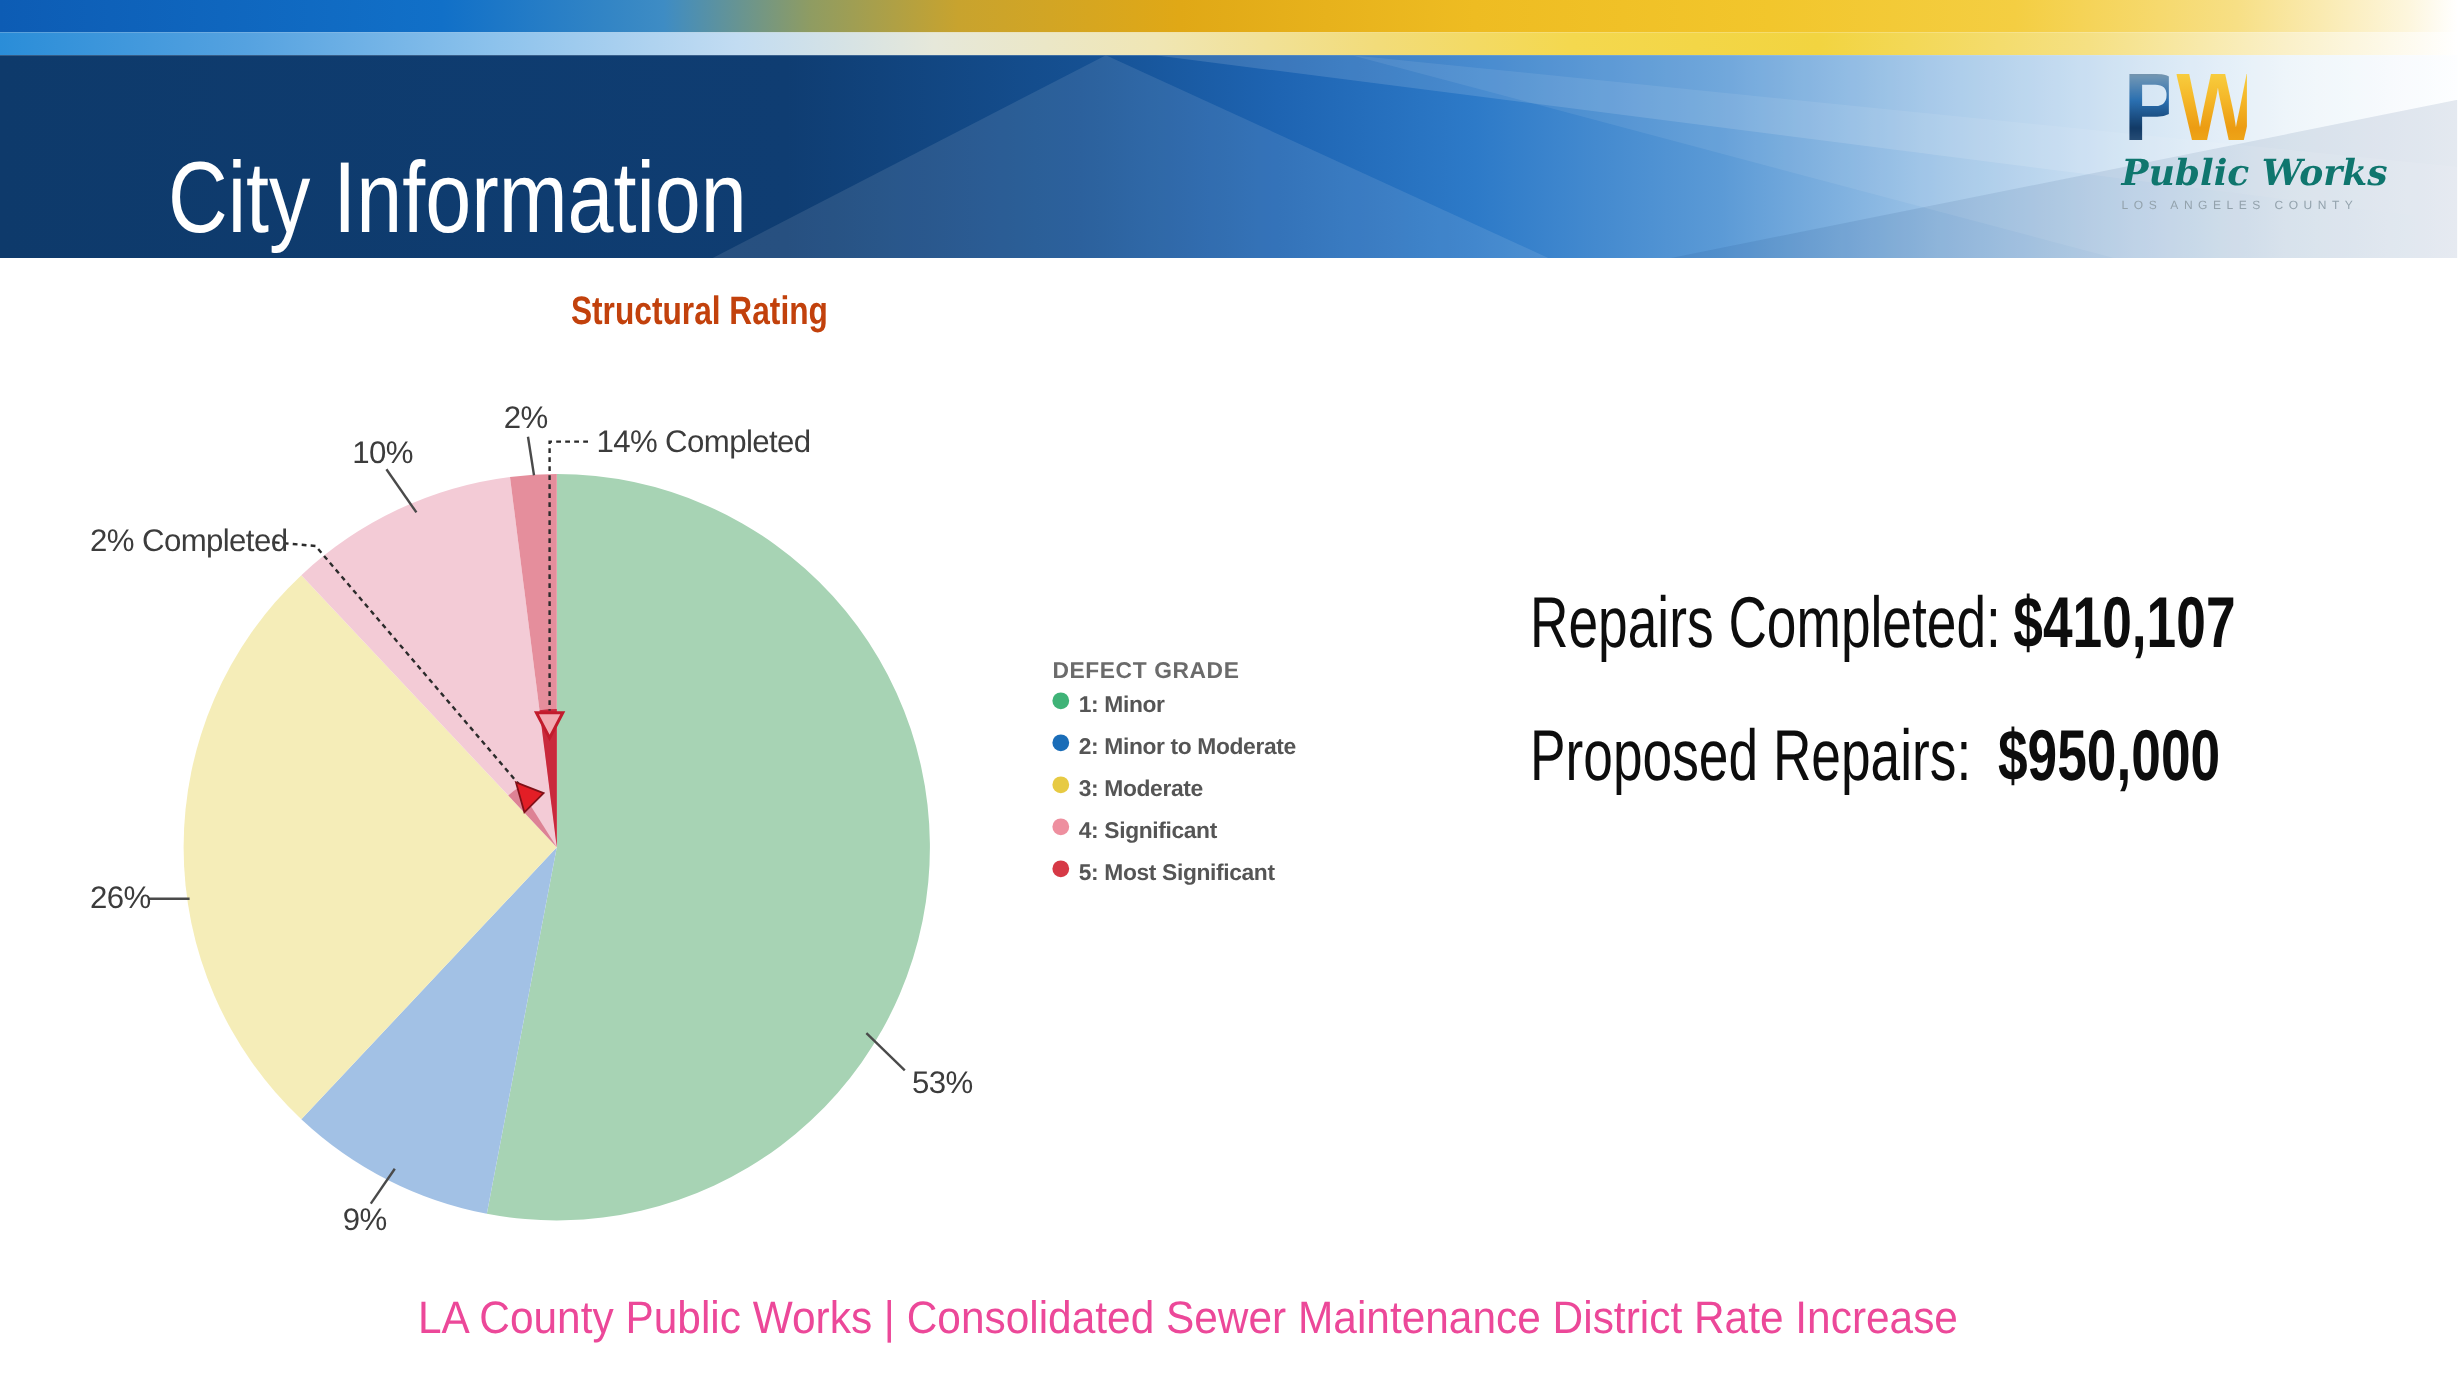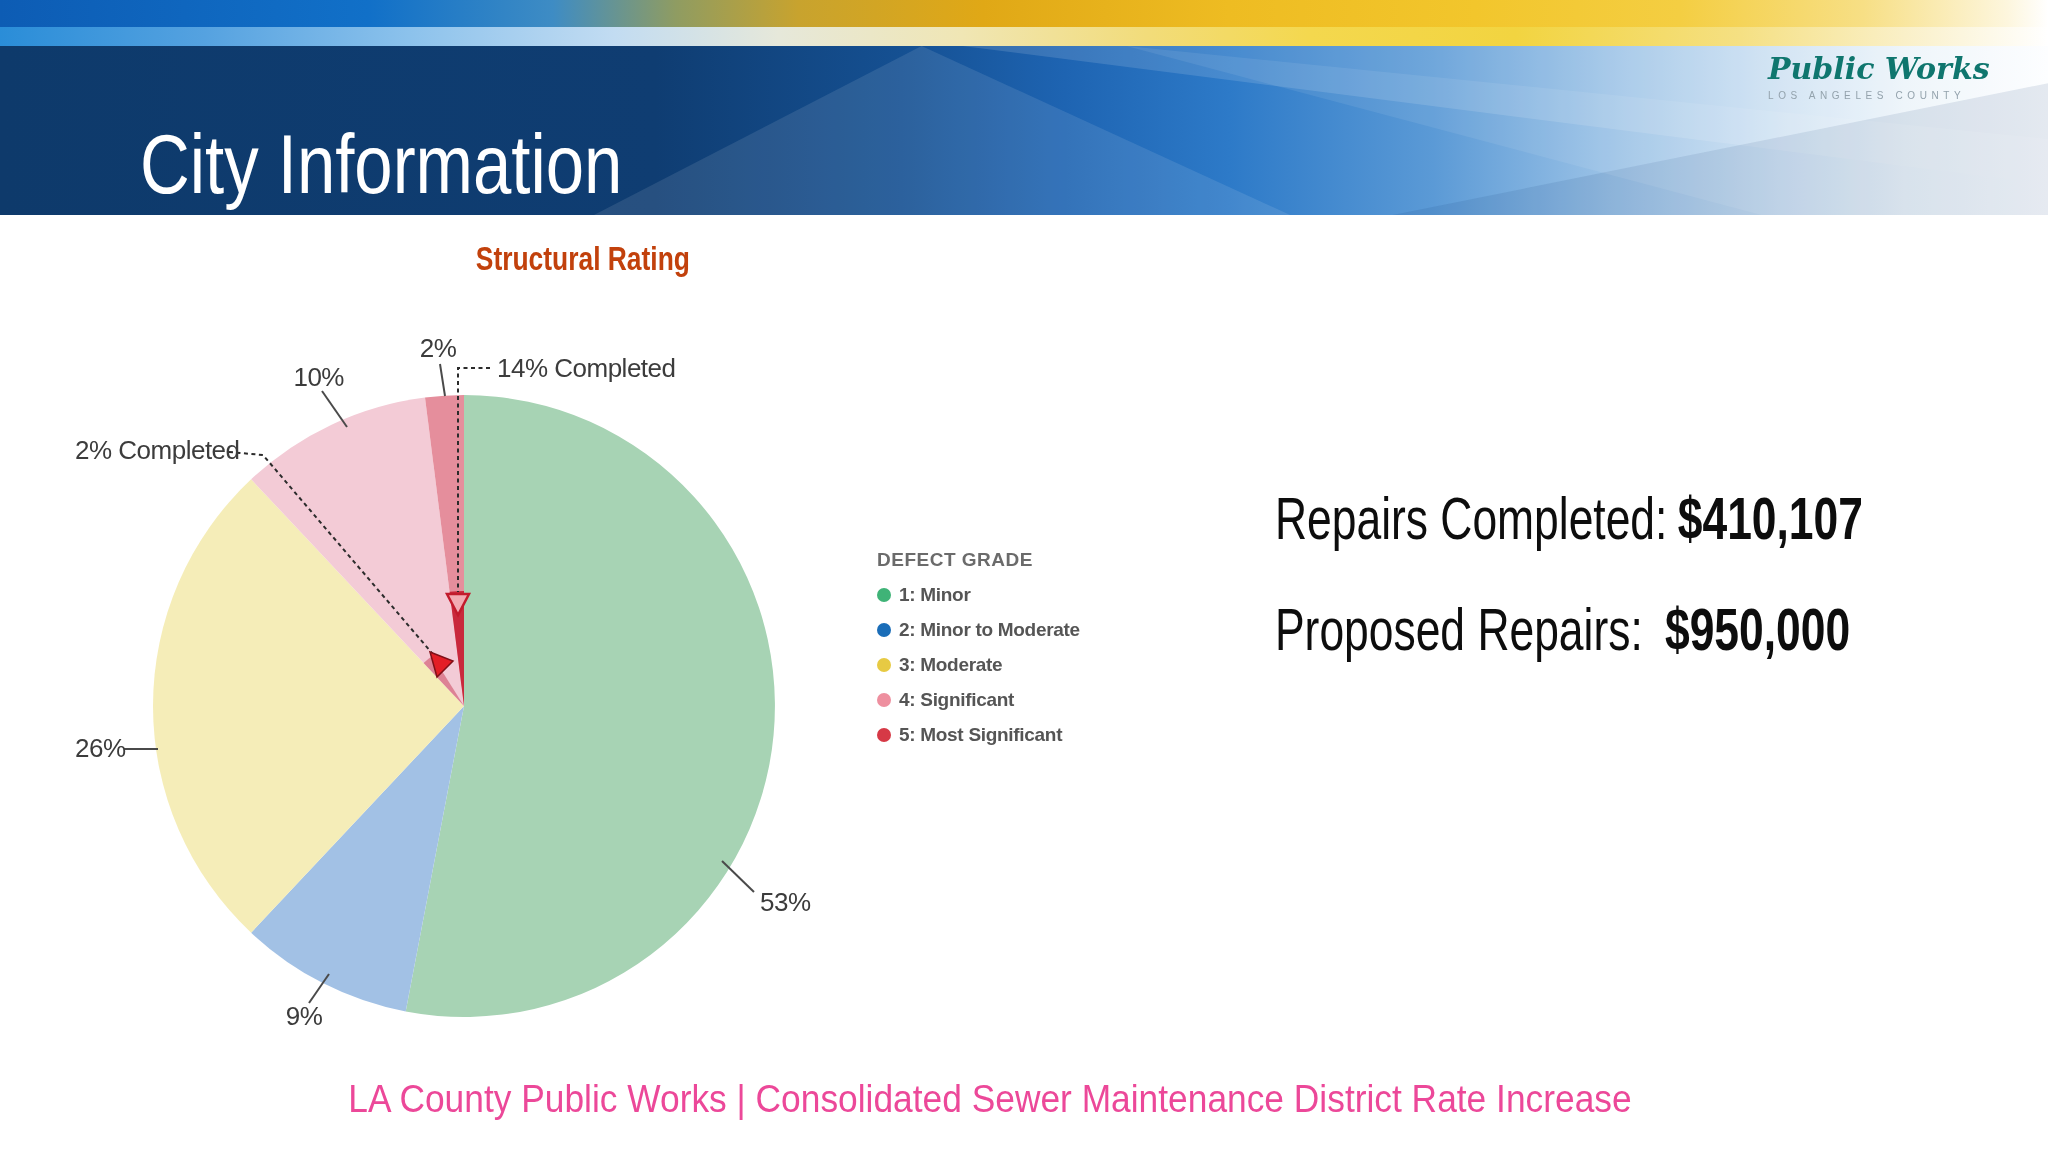--- a/index.html
+++ b/index.html
@@ -42,21 +42,21 @@
   
   .chart-title{position:absolute;left:449px;top:240px;width:260px;text-align:left;
     font-size:33px;font-weight:bold;color:#c2410c;white-space:nowrap;}
   .chart-title .cond{display:inline-block;transform:scaleX(0.8);transform-origin:center;}
   svg.pie{position:absolute;left:40px;top:330px;pointer-events:none;}
   svg.pie text{font-family:"Liberation Sans","DejaVu Sans",sans-serif;font-size:26px;fill:#3c3c3c;letter-spacing:-0.5px;}
 
   
   .legend{position:absolute;left:877px;top:549px;}
   .legend-title{font-size:19px;font-weight:bold;color:#6b6b6b;letter-spacing:.5px;margin-bottom:6px;}
-  .legend-item{display:flex;align-items:center;height:35px;}
+  .legend-item{display:flex;align-items:flex-start;height:35px;}
   .legend-dot{width:14px;height:14px;border-radius:50%;margin-right:8px;flex:none;}
   .legend-label{font-size:19px;font-weight:bold;color:#555;letter-spacing:-0.3px;white-space:nowrap;}
 
   
   .stats{position:absolute;left:1275px;top:489px;color:#0d0d0d;}
   .stat-line{font-size:60px;line-height:1;white-space:pre;height:60px;}
   .stat-line .cond{display:inline-block;transform:scaleX(0.74);transform-origin:left center;}
   .stat-line.second{margin-top:51px;}
   .stat-value{font-weight:bold;}
   .gap-sm{display:inline-block;width:14px;}
@@ -77,20 +77,21 @@
   <div class="facet f1"></div>
   <div class="facet f2"></div>
   <div class="facet f3"></div>
   <div class="facet f4"></div>
 </div>
 <div class="slide-title">
   <span class="cond">City Information</span>
 </div>
 
 <div class="logo">
+  <div class="monogram"><span class="mp">P</span><span class="mw">W</span></div>
   <div class="wordmark">Public Works</div>
   <div class="county">LOS ANGELES COUNTY</div>
 </div>
 
 <div class="chart-title">
   <span class="cond">Structural Rating</span>
 </div>
 
 <svg class="pie" width="920" height="740" viewBox="40 330 920 740">
   <g id="pie-slices">

